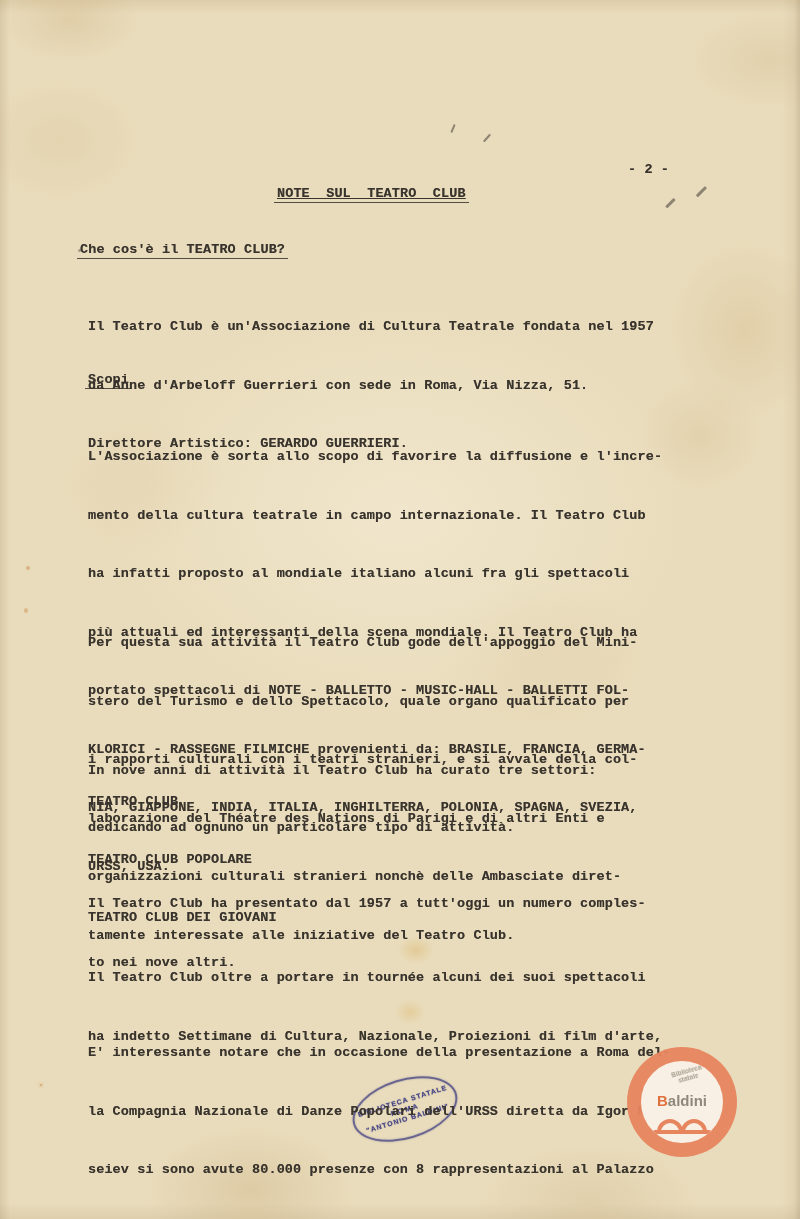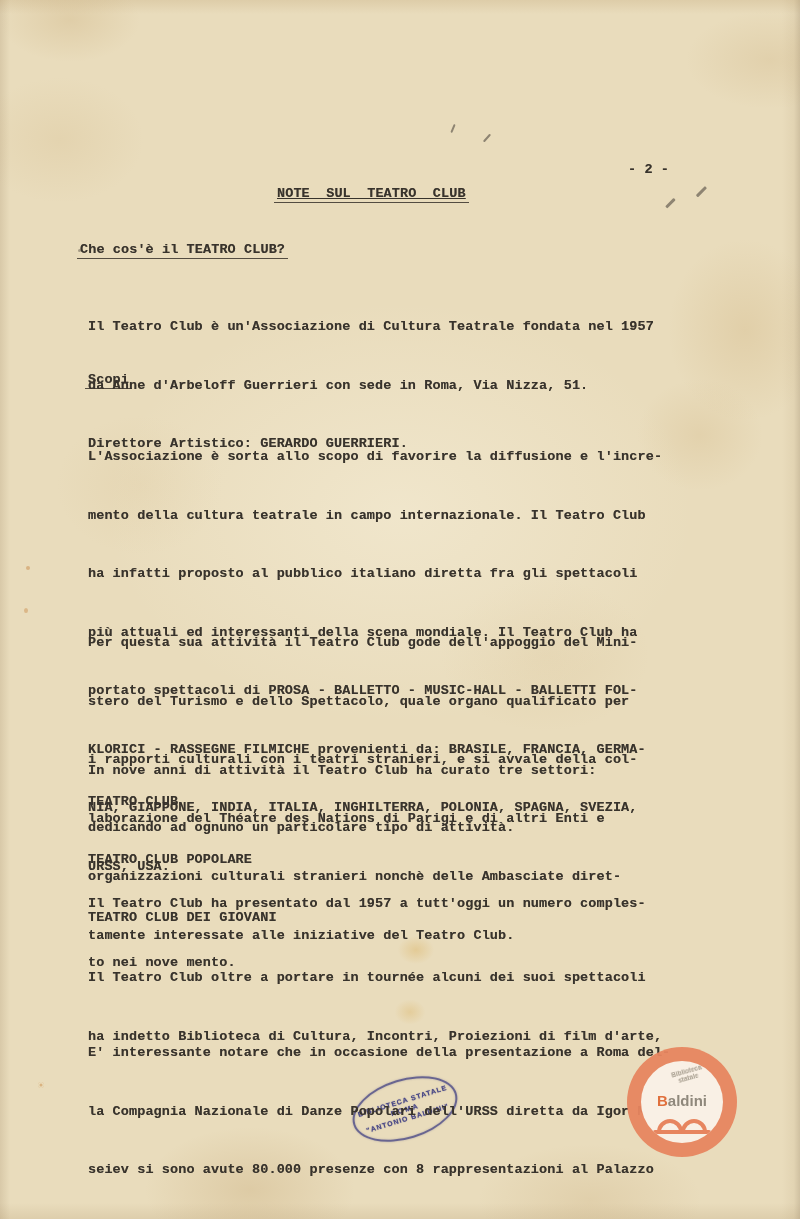--- a/index.html
+++ b/index.html
@@ -108,23 +108,23 @@
     <div class="line">Il Teatro Club è un'Associazione di Cultura Teatrale fondata nel 1957</div>
     <div class="line">da Anne d'Arbeloff Guerrieri con sede in Roma, Via Nizza, 51.</div>
     <div class="line">Direttore Artistico: GERARDO GUERRIERI.</div>
   </div>
 
   <div class="t" style="left:88px;top:370px;"><span class="u">Scopi</span></div>
 
   <div class="t para" style="left:88px;top:408px;">
     <div class="line">L'Associazione è sorta allo scopo di favorire la diffusione e l'incre-</div>
     <div class="line">mento della cultura teatrale in campo internazionale. Il Teatro Club</div>
-    <div class="line">ha infatti proposto al pubblico italiano diretta fra gli spettacoli</div>
+    <div class="line">ha infatti proposto al mondiale italiano alcuni fra gli spettacoli</div>
     <div class="line">più attuali ed interessanti della scena mondiale. Il Teatro Club ha</div>
-    <div class="line">portato spettacoli di PROSA - BALLETTO - MUSIC-HALL - BALLETTI FOL-</div>
+    <div class="line">portato spettacoli di NOTE - BALLETTO - MUSIC-HALL - BALLETTI FOL-</div>
     <div class="line">KLORICI - RASSEGNE FILMICHE provenienti da: BRASILE, FRANCIA, GERMA-</div>
     <div class="line">NIA, GIAPPONE, INDIA, ITALIA, INGHILTERRA, POLONIA, SPAGNA, SVEZIA,</div>
     <div class="line">URSS, USA.</div>
   </div>
 
   <div class="t para" style="left:88px;top:594px;">
     <div class="line">Per questa sua attività il Teatro Club gode dell'appoggio del Mini-</div>
     <div class="line">stero del Turismo e dello Spettacolo, quale organo qualificato per</div>
     <div class="line">i rapporti culturali con i teatri stranieri, e si avvale della col-</div>
     <div class="line">laborazione del Théatre des Nations di Parigi e di altri Enti e</div>
@@ -137,26 +137,26 @@
   <div class="t para tight" style="left:88px;top:753px;">
     <div class="line">TEATRO CLUB</div>
     <div class="line">TEATRO CLUB POPOLARE</div>
     <div class="line">TEATRO CLUB DEI GIOVANI</div>
   </div>
 
   <div class="t" style="left:88px;top:818px;">dedicando ad ognuno un particolare tipo di attività.</div>
 
   <div class="t para" style="left:88px;top:855px;">
     <div class="line">Il Teatro Club ha presentato dal 1957 a tutt'oggi un numero comples-</div>
-    <div class="line">to nei nove mento.</div>
+    <div class="line">to nei nove altri.</div>
   </div>
 
   <div class="t para" style="left:88px;top:929px;">
     <div class="line">Il Teatro Club oltre a portare in tournée alcuni dei suoi spettacoli</div>
-    <div class="line">ha indetto Biblioteca di Cultura, Incontri, Proiezioni di film d'arte,</div>
+    <div class="line">ha indetto Settimane di Cultura, Nazionale, Proiezioni di film d'arte,</div>
   </div>
 
   <div class="t para" style="left:88px;top:1004px;z-index:3;">
     <div class="line">E' interessante notare che in occasione della presentazione a Roma del-</div>
     <div class="line">la Compagnia Nazionale di Danze Popolari dell'URSS diretta da Igor Mois-</div>
     <div class="line">seiev si sono avute 80.000 presenze con 8 rappresentazioni al Palazzo</div>
     <div class="line">dello Sport. (EUR) - Roma.</div>
   </div>
 
   <div class="stamp">

